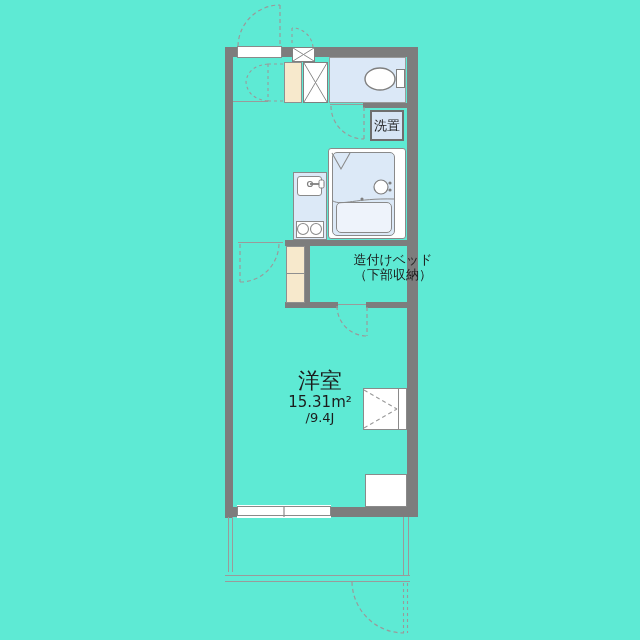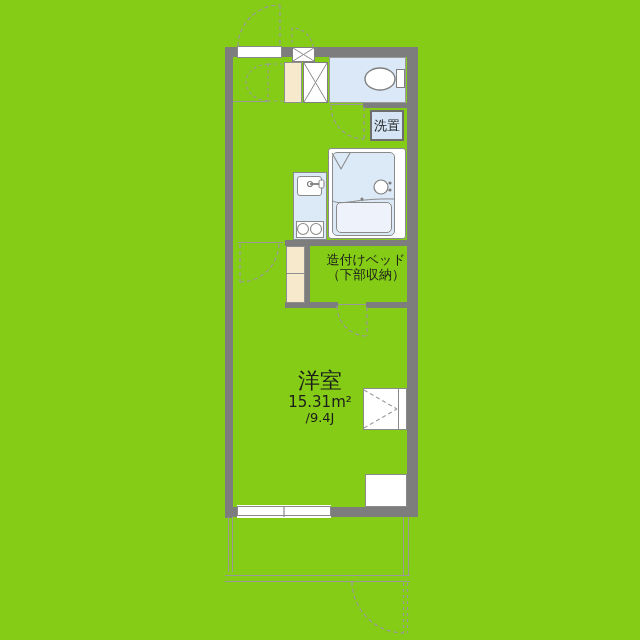--- a/index.html
+++ b/index.html
@@ -1,17 +1,17 @@
 <!DOCTYPE html>
 <html><head>
 <meta charset="utf-8">
 <style>
   html,body{margin:0;padding:0;background:#ffffff;}
   #canvas{
-    position:relative;width:640px;height:640px;background:#84cc16;overflow:hidden;
+    position:relative;width:640px;height:640px;background:#5eead4;overflow:hidden;
     font-family:"DejaVu Sans",sans-serif;color:#1f1f1f;
   }
   .abs{position:absolute;}
   .wall{background:#7d7d7d;}
   .thinline{background:#9a9a9a;}
   .waterbox{background:#dce9f7;border:1.5px solid #8a8a8a;box-sizing:border-box;}
   .creambox{background:#f7e9cc;border:1.5px solid #8f8f8f;box-sizing:border-box;}
   .whitebox{background:#ffffff;border:1.5px solid #7f7f7f;box-sizing:border-box;}
   .label{color:#1c1c1c;text-align:center;white-space:nowrap;}
   svg{position:absolute;left:0;top:0;}
@@ -55,21 +55,21 @@
   <div class="abs" style="left:297px;top:176px;width:25px;height:20px;background:#fff;border:1px solid #8a8a8a;border-radius:3px;box-sizing:border-box;"></div>
   <div class="abs" style="left:296px;top:221px;width:28px;height:17px;background:#fff;border:1px solid #8a8a8a;box-sizing:border-box;"></div>
 
   <div class="abs" style="left:328px;top:148px;width:78px;height:91px;background:#fff;border:1.5px solid #8a8a8a;border-radius:3px;box-sizing:border-box;"></div>
   <div class="abs" style="left:332px;top:152px;width:63px;height:84px;background:#dce9f7;border:1px solid #8a8a8a;border-radius:5px;box-sizing:border-box;"></div>
   <div class="abs" style="left:336px;top:202px;width:56px;height:31px;background:#eef3fb;border:1px solid #8a8a8a;border-radius:5px;box-sizing:border-box;"></div>
 
   <div class="abs creambox" style="left:286px;top:246px;width:19px;height:57px;">
     <div style="position:absolute;left:0;top:26px;width:100%;height:0;border-top:1.5px solid #8f8f8f;"></div>
   </div>
-  <div class="abs label" style="left:310px;top:252px;width:112px;font-size:13px;line-height:15px;">
+  <div class="abs label" style="left:310px;top:252px;width:112px;font-size:13px;line-height:15px;padding-left:27px;">
     <div>造付けベッド</div>
     <div>（下部収納）</div>
   </div>
 
   <div class="abs label" style="left:270px;top:366px;width:100px;font-size:22px;">洋室</div>
   <div class="abs label" style="left:270px;top:393px;width:100px;font-size:15px;">15.31m²</div>
   <div class="abs label" style="left:270px;top:410px;width:100px;font-size:13px;">/9.4J</div>
 
   <div class="abs" style="left:363px;top:388px;width:44px;height:42px;background:#fff;border:1px solid #8a8a8a;box-sizing:border-box;">
     <div style="position:absolute;left:34px;top:0;width:8px;height:100%;border-left:1px solid #8a8a8a;"></div>

